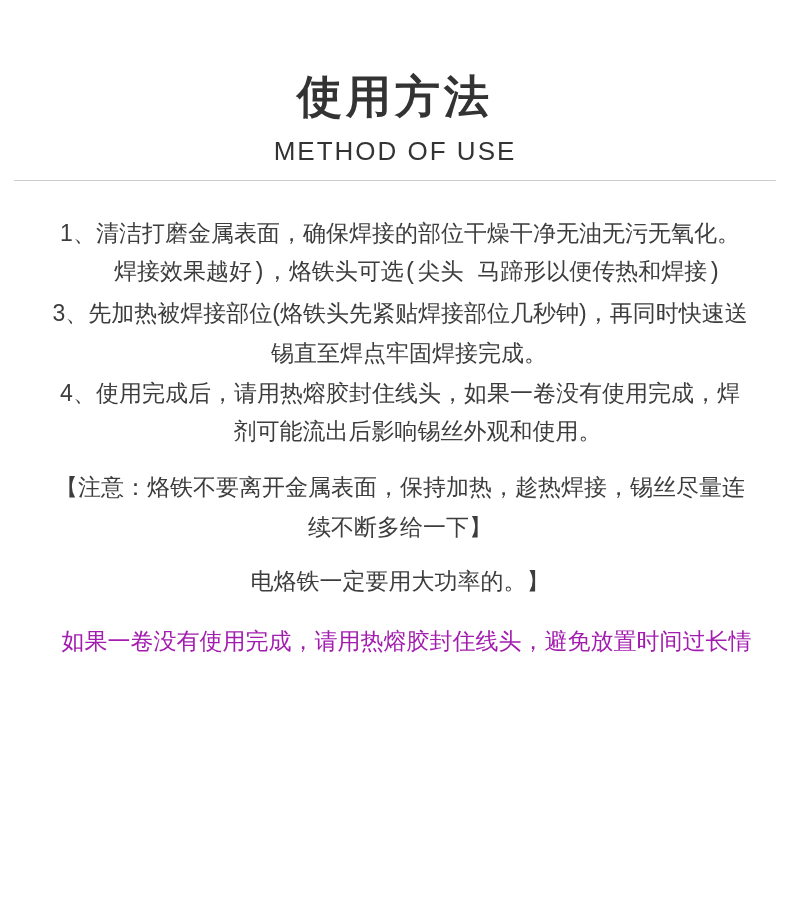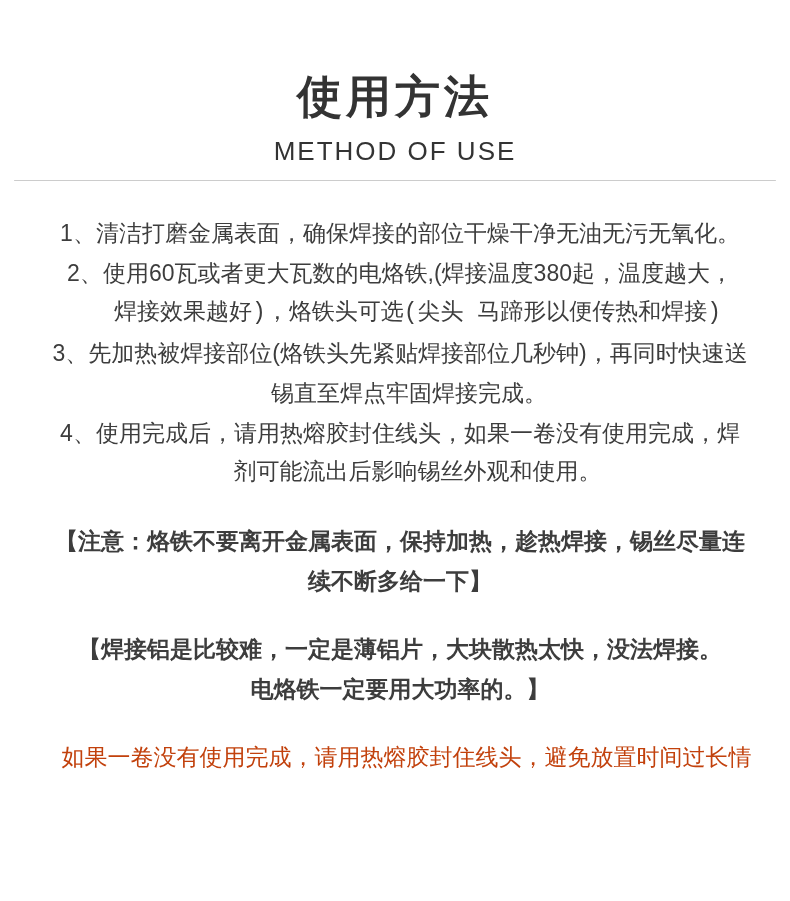--- a/index.html
+++ b/index.html
@@ -26,63 +26,61 @@
   }
 
   .content {
     padding: 32px 20px 0 30px;
     font-size: 23px; color: #3d3d3d;
   }
   .line { line-height: 40px; white-space: nowrap; text-align: center; }
   .num { display: inline-block; width: 36px; }
   .cont-35 { padding-left: 35px; font-family: Liberation Mono, monospace; }
   .cont-18 { padding-left: 18px; }
-  .note { margin-top: 28px; font-weight: bold; }
-  .warning { margin-top: 28px; padding-left: 13px; color: #c2410c; }
+  .note { margin-top: 14px; }
+  .warning { margin-top: 20px; padding-left: 13px; color: #a21caf; }
 </style>
 </head>
 <body>
 
 <div class="page">
 
   <header class="header">
     <h1 class="title">使用方法</h1>
     <div class="subtitle">METHOD OF USE</div>
   </header>
 
   <hr class="divider">
 
   <main class="content">
 
     <section class="instr">
       <div class="line"><span class="num">1、</span><span class="txt">清洁打磨金属表面，确保焊接的部位干燥干净无油无污无氧化。</span></div>
     </section>
 
     <section class="instr">
-      <div class="line"><span class="num">2、</span><span class="txt">使用60瓦或者更大瓦数的电烙铁,(焊接温度380起，温度越大，</span></div>
       <div class="line cont-35">焊接效果越好)，烙铁头可选(尖头 马蹄形以便传热和焊接)</div>
     </section>
 
     <section class="instr">
       <div class="line"><span class="num">3、</span><span class="txt">先加热被焊接部位(烙铁头先紧贴焊接部位几秒钟)，再同时快速送</span></div>
       <div class="line cont-18">锡直至焊点牢固焊接完成。</div>
     </section>
 
     <section class="instr">
       <div class="line"><span class="num">4、</span><span class="txt">使用完成后，请用热熔胶封住线头，如果一卷没有使用完成，焊</span></div>
       <div class="line cont-35">剂可能流出后影响锡丝外观和使用。</div>
     </section>
 
     <section class="note">
       <div class="line">【注意：烙铁不要离开金属表面，保持加热，趁热焊接，锡丝尽量连</div>
       <div class="line">续不断多给一下】</div>
     </section>
 
     <section class="note">
-      <div class="line">【焊接铝是比较难，一定是薄铝片，大块散热太快，没法焊接。</div>
       <div class="line">电烙铁一定要用大功率的。】</div>
     </section>
 
     <section class="warning">
       <div class="line">如果一卷没有使用完成，请用热熔胶封住线头，避免放置时间过长情</div>
     </section>
 
   </main>
 </div>
 

